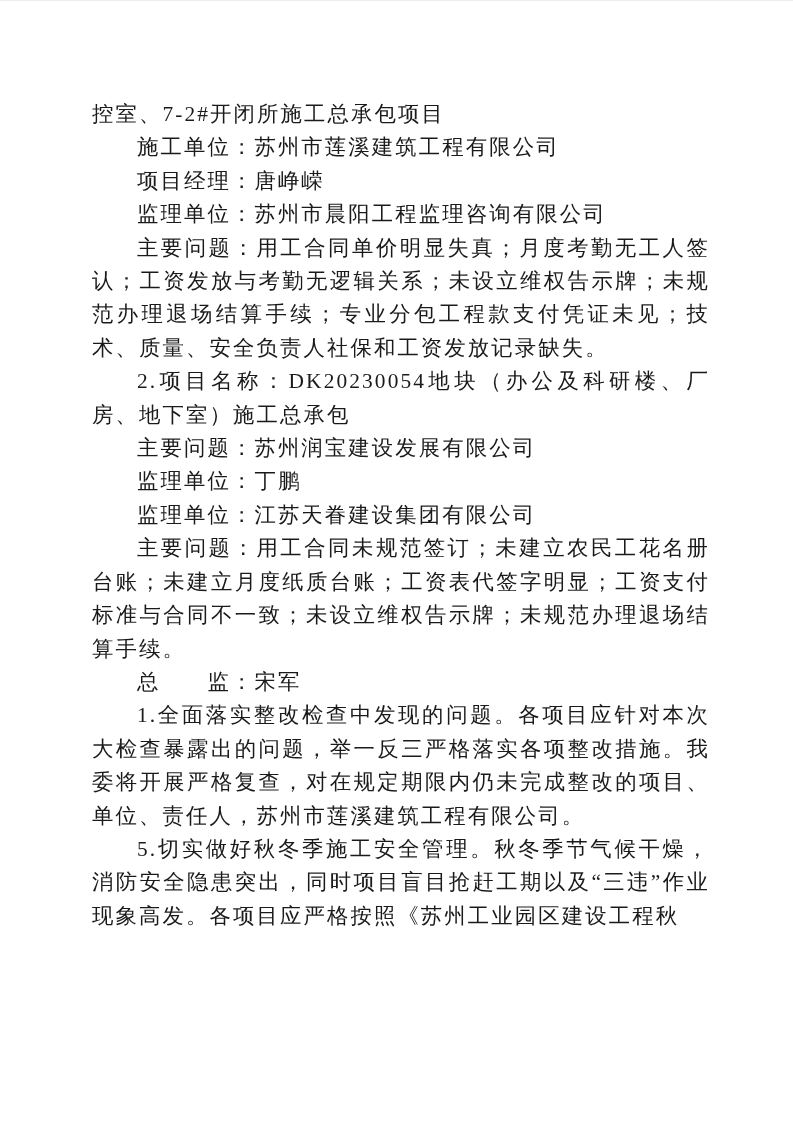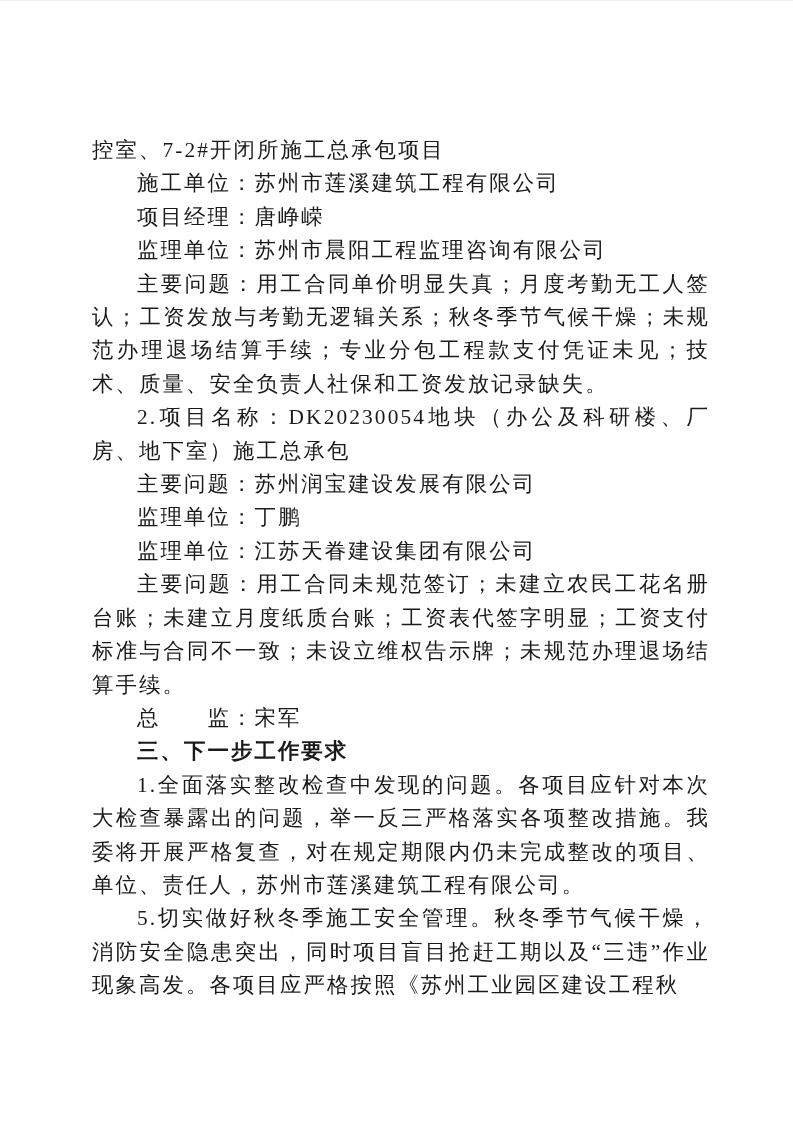--- a/index.html
+++ b/index.html
@@ -22,21 +22,20 @@
     margin: 0;
     font-size: 21.4px;
     line-height: 33.4px;
     letter-spacing: 2.1px;
     color: #1a1a1a;
     text-align: justify;
     text-indent: 2.1em;
   }
   .para.no-indent {
     text-indent: 0;
-    margin-top: 36px;
   }
   .para.heading {
     font-family: "Liberation Sans", "DejaVu Sans", sans-serif;
     font-weight: bold;
     text-align: left;
   }
   .lead {
     font-weight: normal;
   }
 </style>
@@ -48,34 +47,33 @@
 
     <p class="para no-indent">控室、7-2#开闭所施工总承包项目</p>
 
     <p class="para">施工单位：苏州市莲溪建筑工程有限公司</p>
 
     <p class="para">项目经理：唐峥嵘</p>
 
     <p class="para">监理单位：苏州市晨阳工程监理咨询有限公司</p>
 
 
-    <p class="para">主要问题：用工合同单价明显失真；月度考勤无工人签认；工资发放与考勤无逻辑关系；秋冬季节气候干燥；未规范办理退场结算手续；专业分包工程款支付凭证未见；技术、质量、安全负责人社保和工资发放记录缺失。</p>
+    <p class="para">主要问题：用工合同单价明显失真；月度考勤无工人签认；工资发放与考勤无逻辑关系；未设立维权告示牌；未规范办理退场结算手续；专业分包工程款支付凭证未见；技术、质量、安全负责人社保和工资发放记录缺失。</p>
 
     <p class="para">2.项目名称：DK20230054地块（办公及科研楼、厂房、地下室）施工总承包</p>
 
     <p class="para">主要问题：苏州润宝建设发展有限公司</p>
 
     <p class="para">监理单位：丁鹏</p>
 
     <p class="para">监理单位：江苏天眷建设集团有限公司</p>
 
     <p class="para">主要问题：用工合同未规范签订；未建立农民工花名册台账；未建立月度纸质台账；工资表代签字明显；工资支付标准与合同不一致；未设立维权告示牌；未规范办理退场结算手续。</p>
 
     <p class="para">总　　监：宋军</p>
 
-    <p class="para heading">三、下一步工作要求</p>
 
     <p class="para"><span class="lead">1.全面落实整改检查中发现的问题。</span><span>各项目应针对本次大检查暴露出的问题，举一反三严格落实各项整改措施。我委将开展严格复查，对在规定期限内仍未完成整改的项目、单位、责任人，苏州市莲溪建筑工程有限公司。</span></p>
 
     <p class="para"><span class="lead">5.切实做好秋冬季施工安全管理。</span><span>秋冬季节气候干燥，消防安全隐患突出，同时项目盲目抢赶工期以及“三违”作业现象高发。各项目应严格按照《苏州工业园区建设工程秋</span></p>
 
   </div>
 </div>
 
 </body></html>

